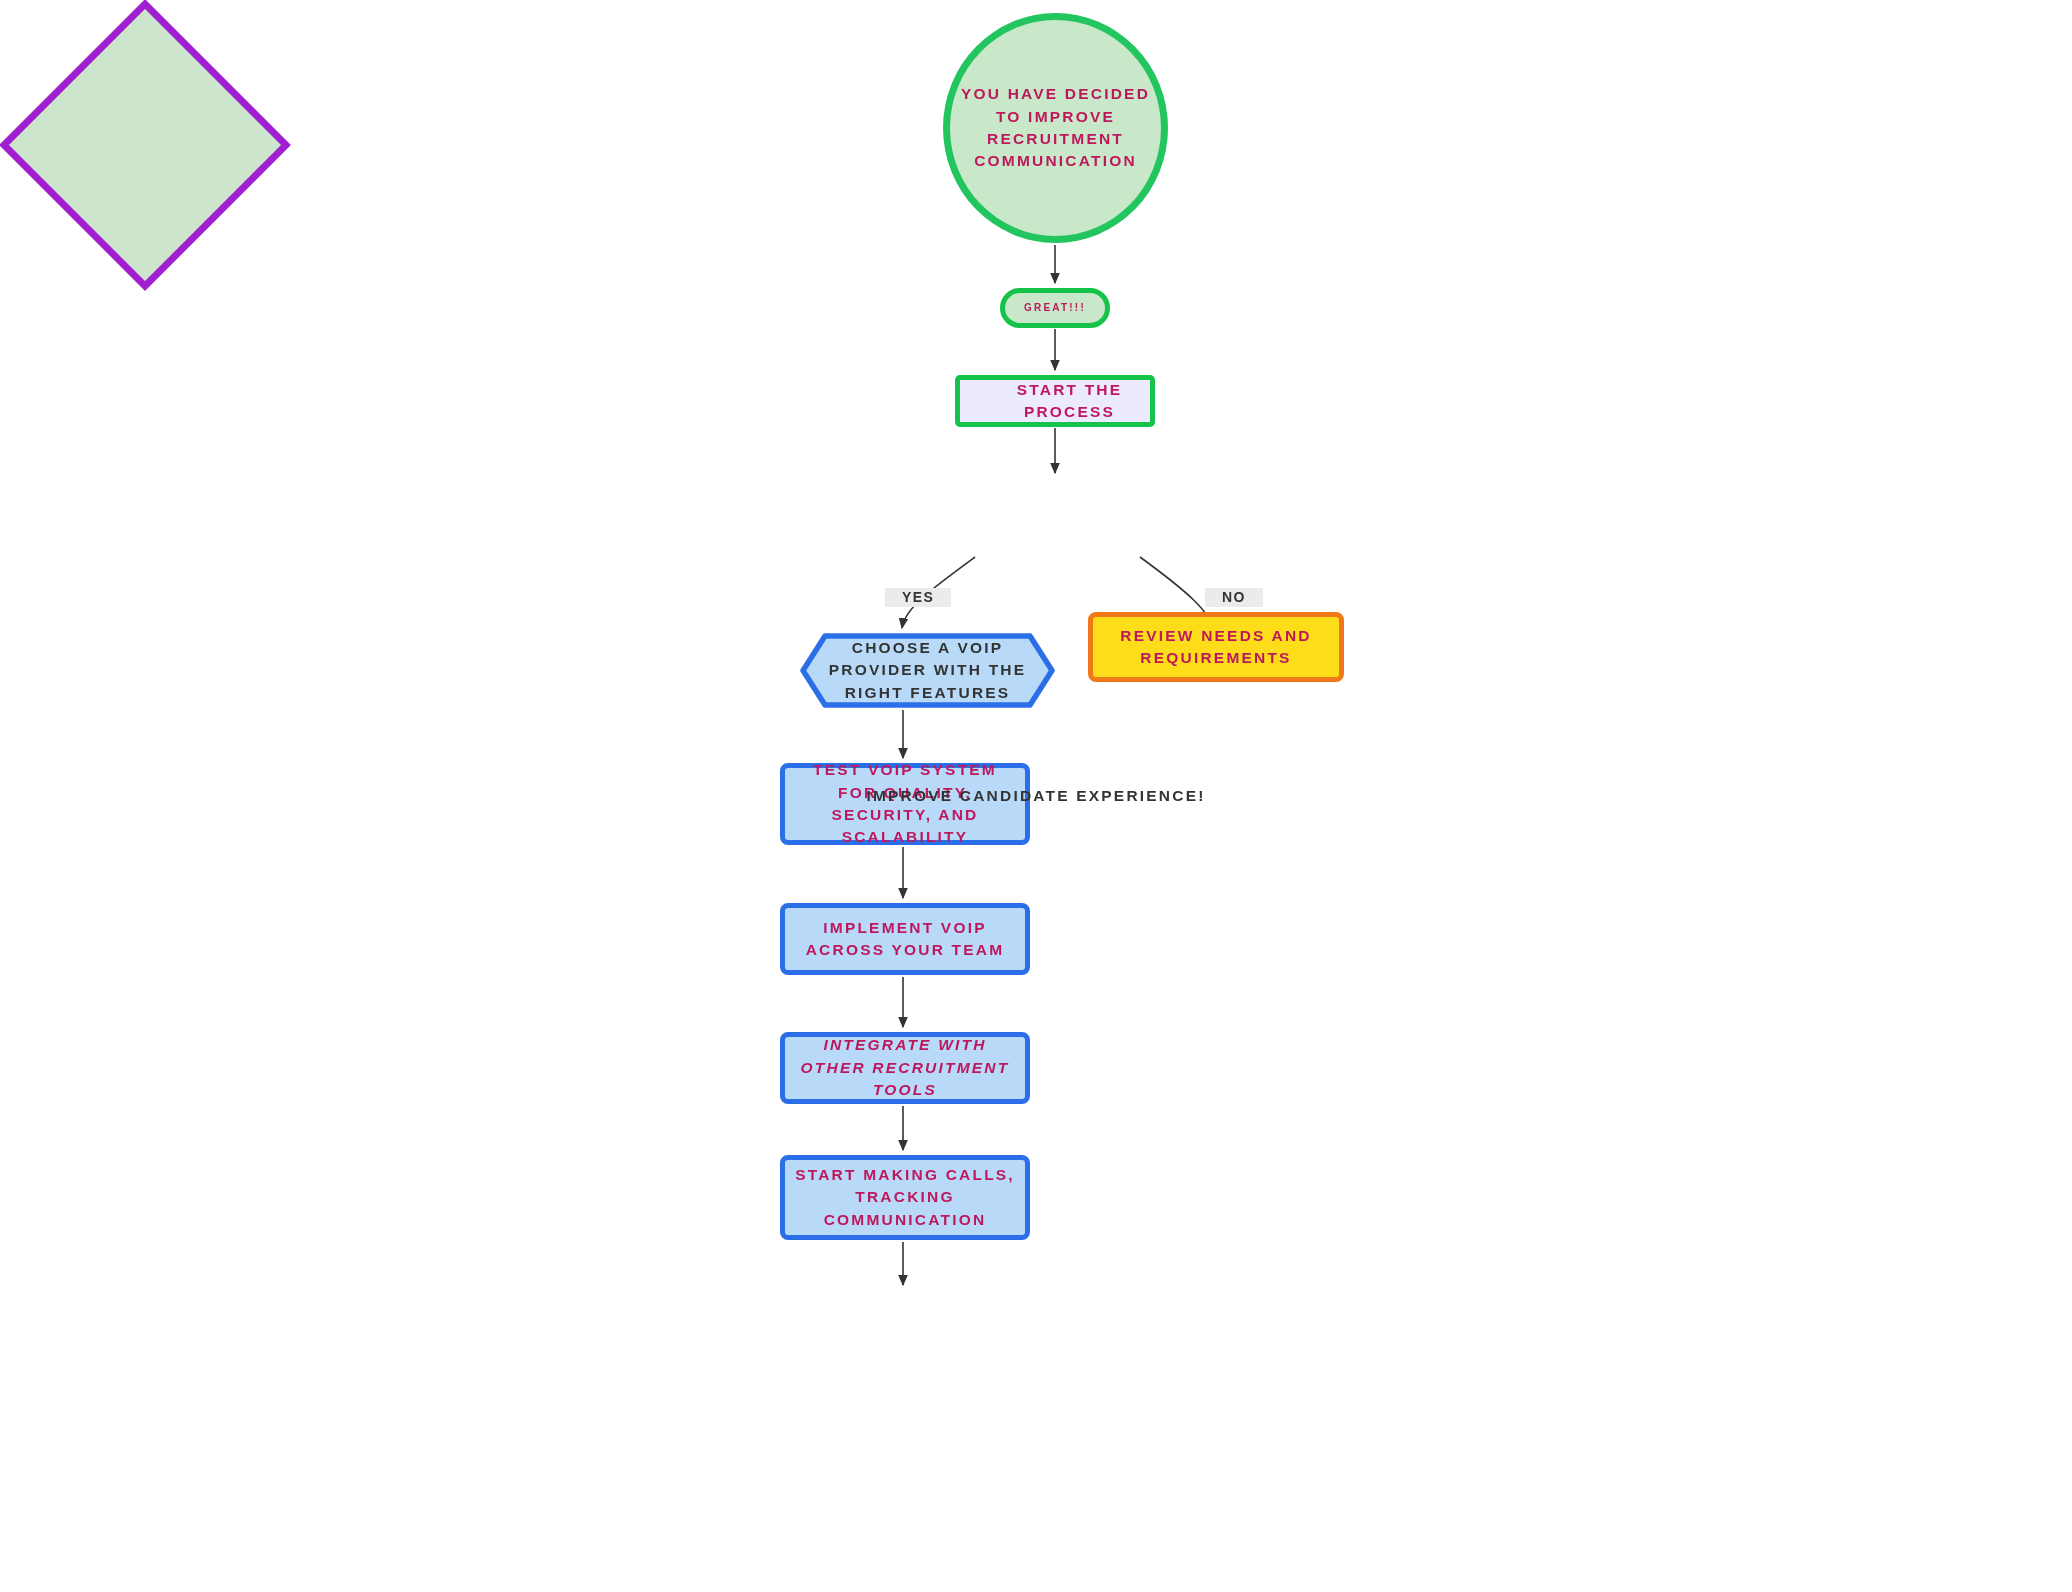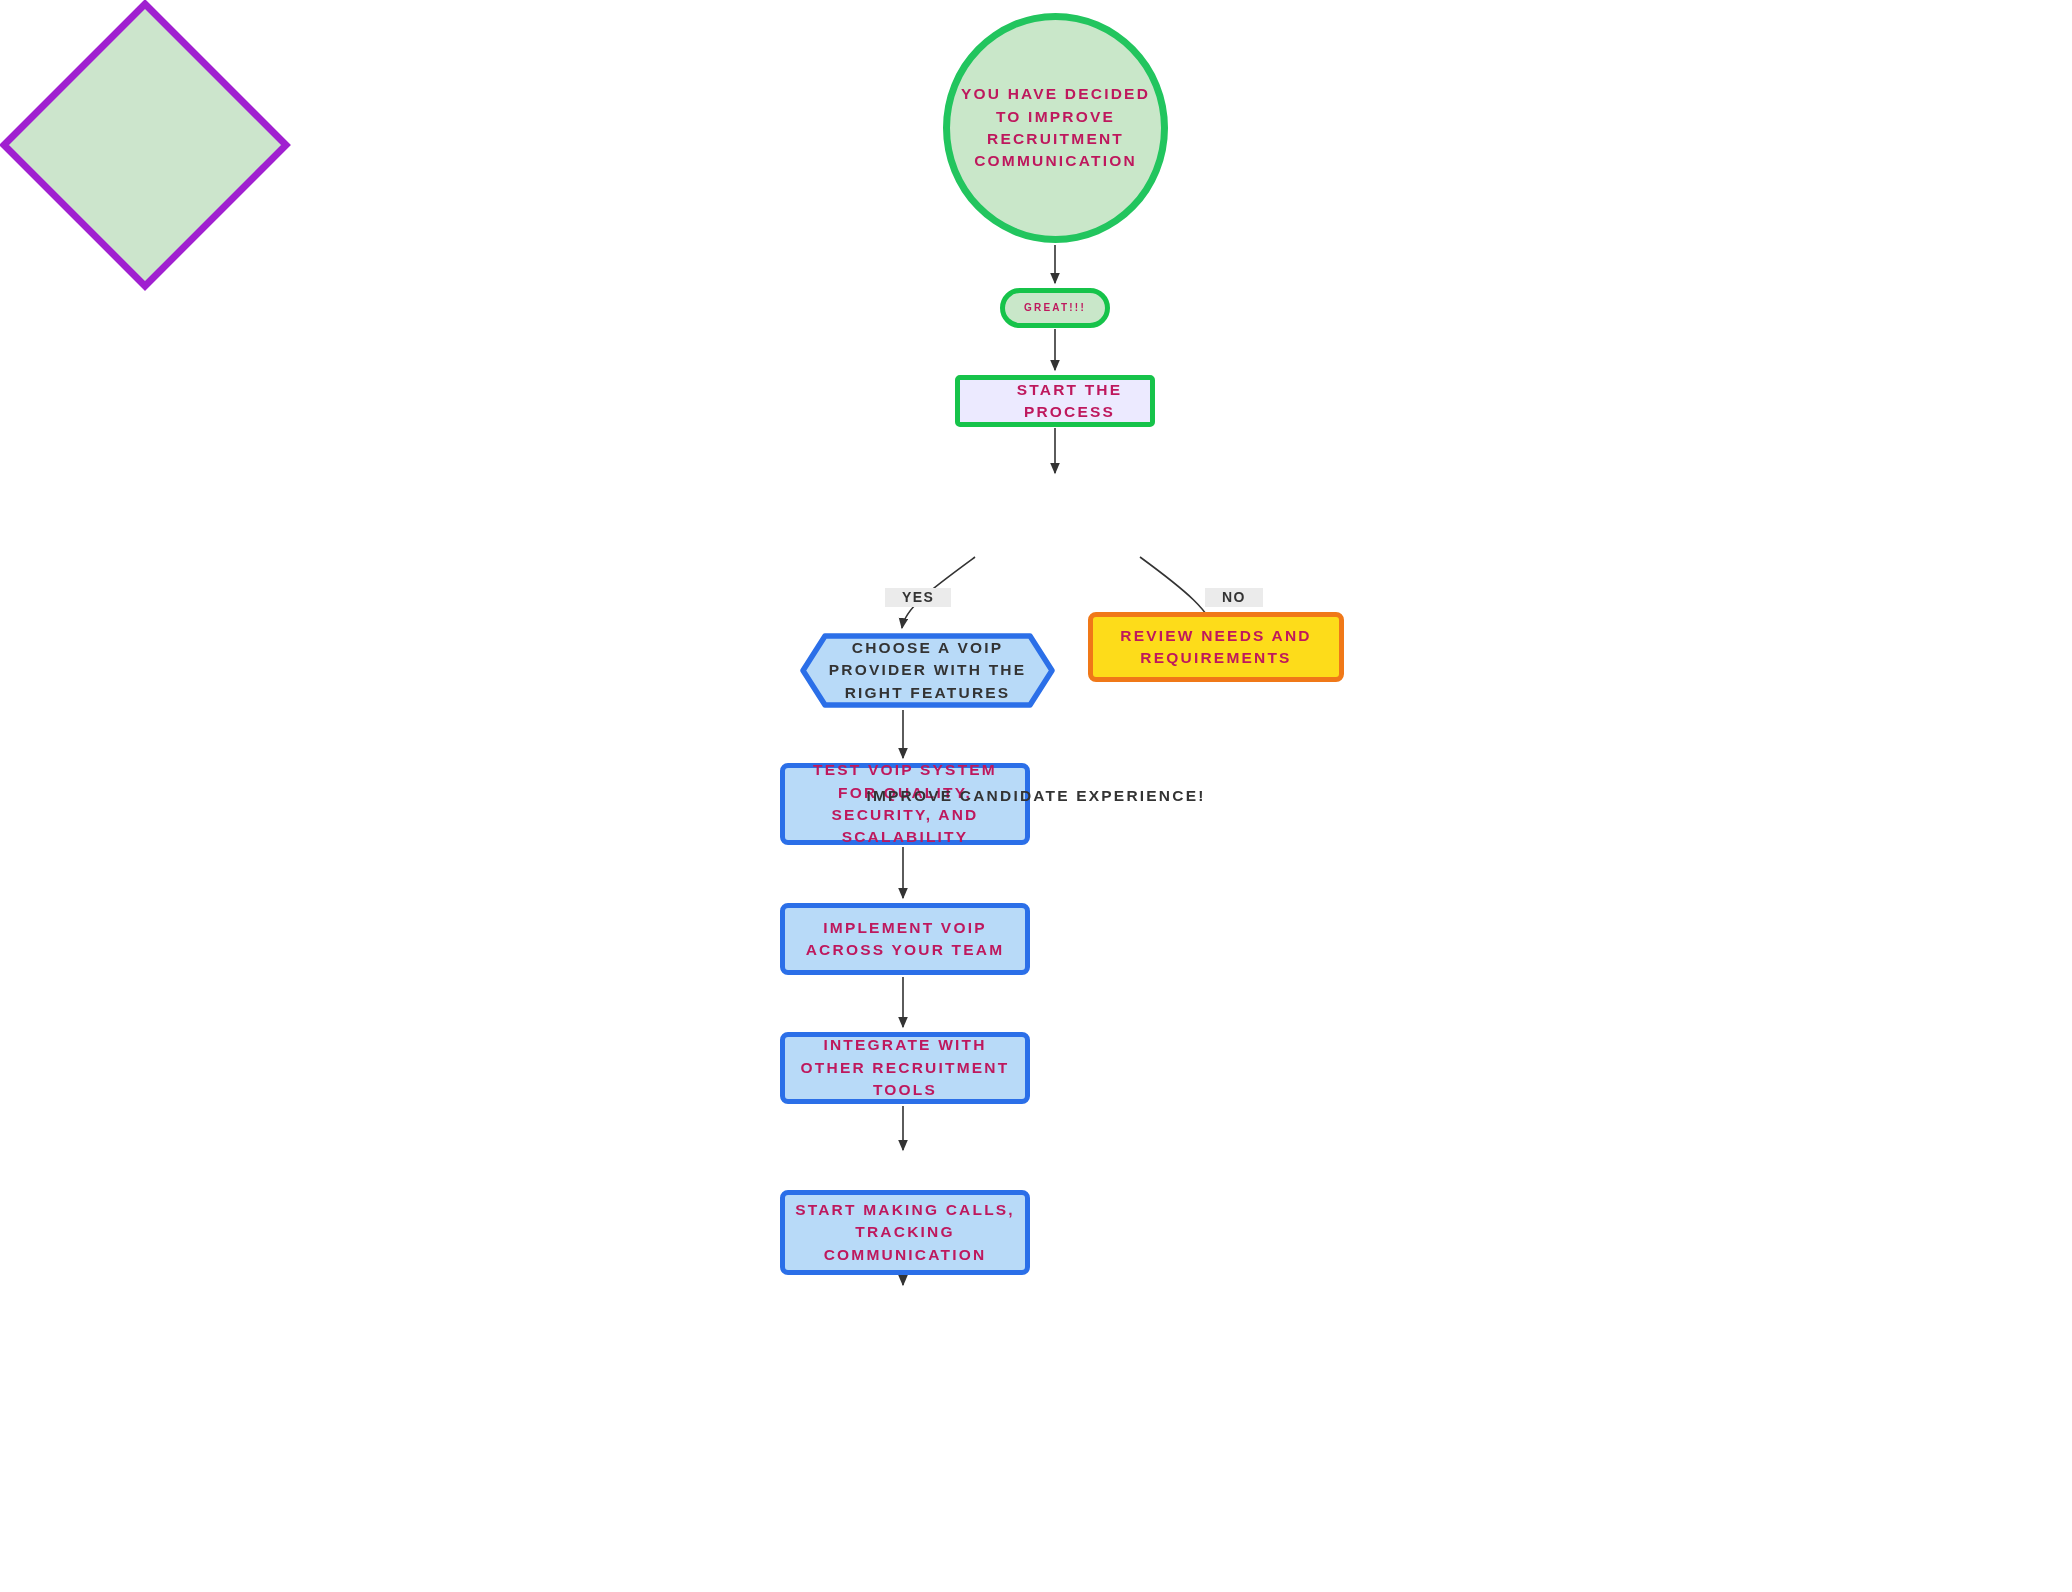--- a/index.html
+++ b/index.html
@@ -128,22 +128,22 @@
   .box-blue {
     border: 5px solid #2b6fe8;
     border-radius: 8px;
     background: #b8daf8;
     font-size: 15.5px;
     left: 780px;
     width: 250px;
   }
   #node-test       { top: 763px;  height: 82px; }
   #node-implement  { top: 903px;  height: 72px; }
-  #node-integrate  { top: 1032px; height: 72px; }
-  #node-calls      { top: 1155px; height: 85px; margin-top: 35px; }
+  #node-integrate  { top: 1032px; height: 72px; font-style: italic; }
+  #node-calls      { top: 1155px; height: 85px; }
 
   
   #node-review {
     left: 1088px;
     top: 612px;
     width: 256px;
     height: 70px;
     border: 5px solid #f07818;
     border-radius: 8px;
     background: #fddc1a;

